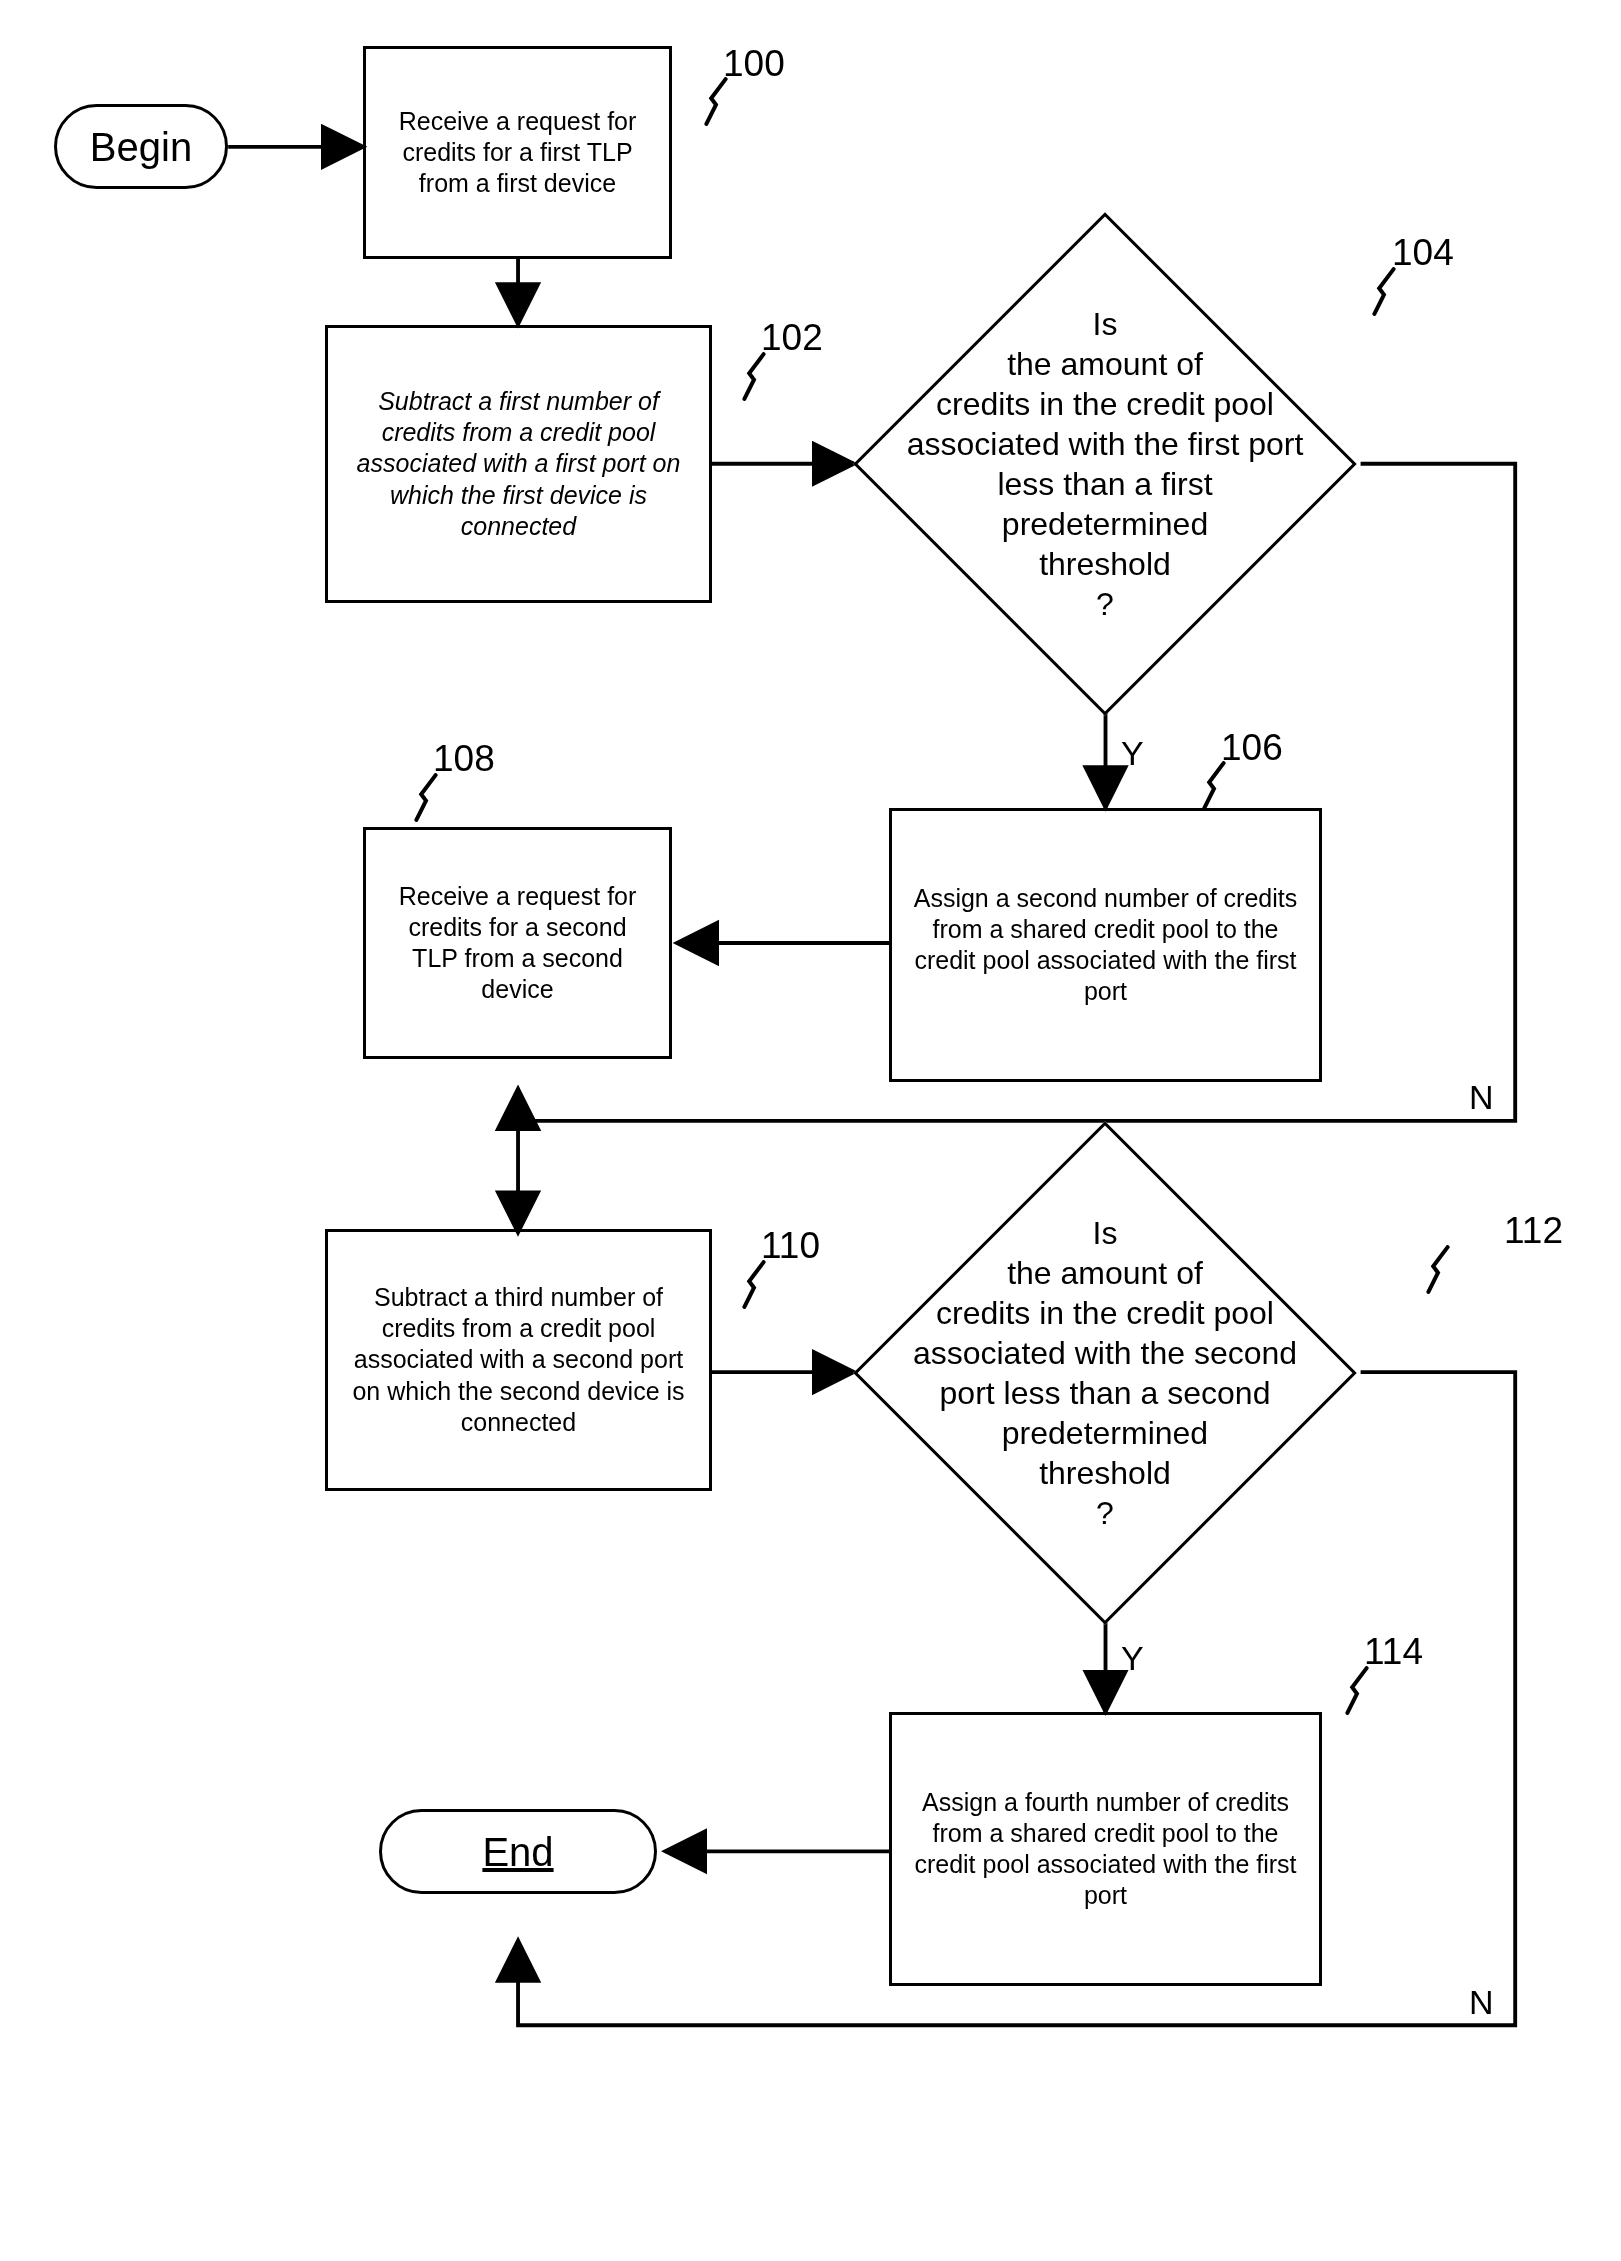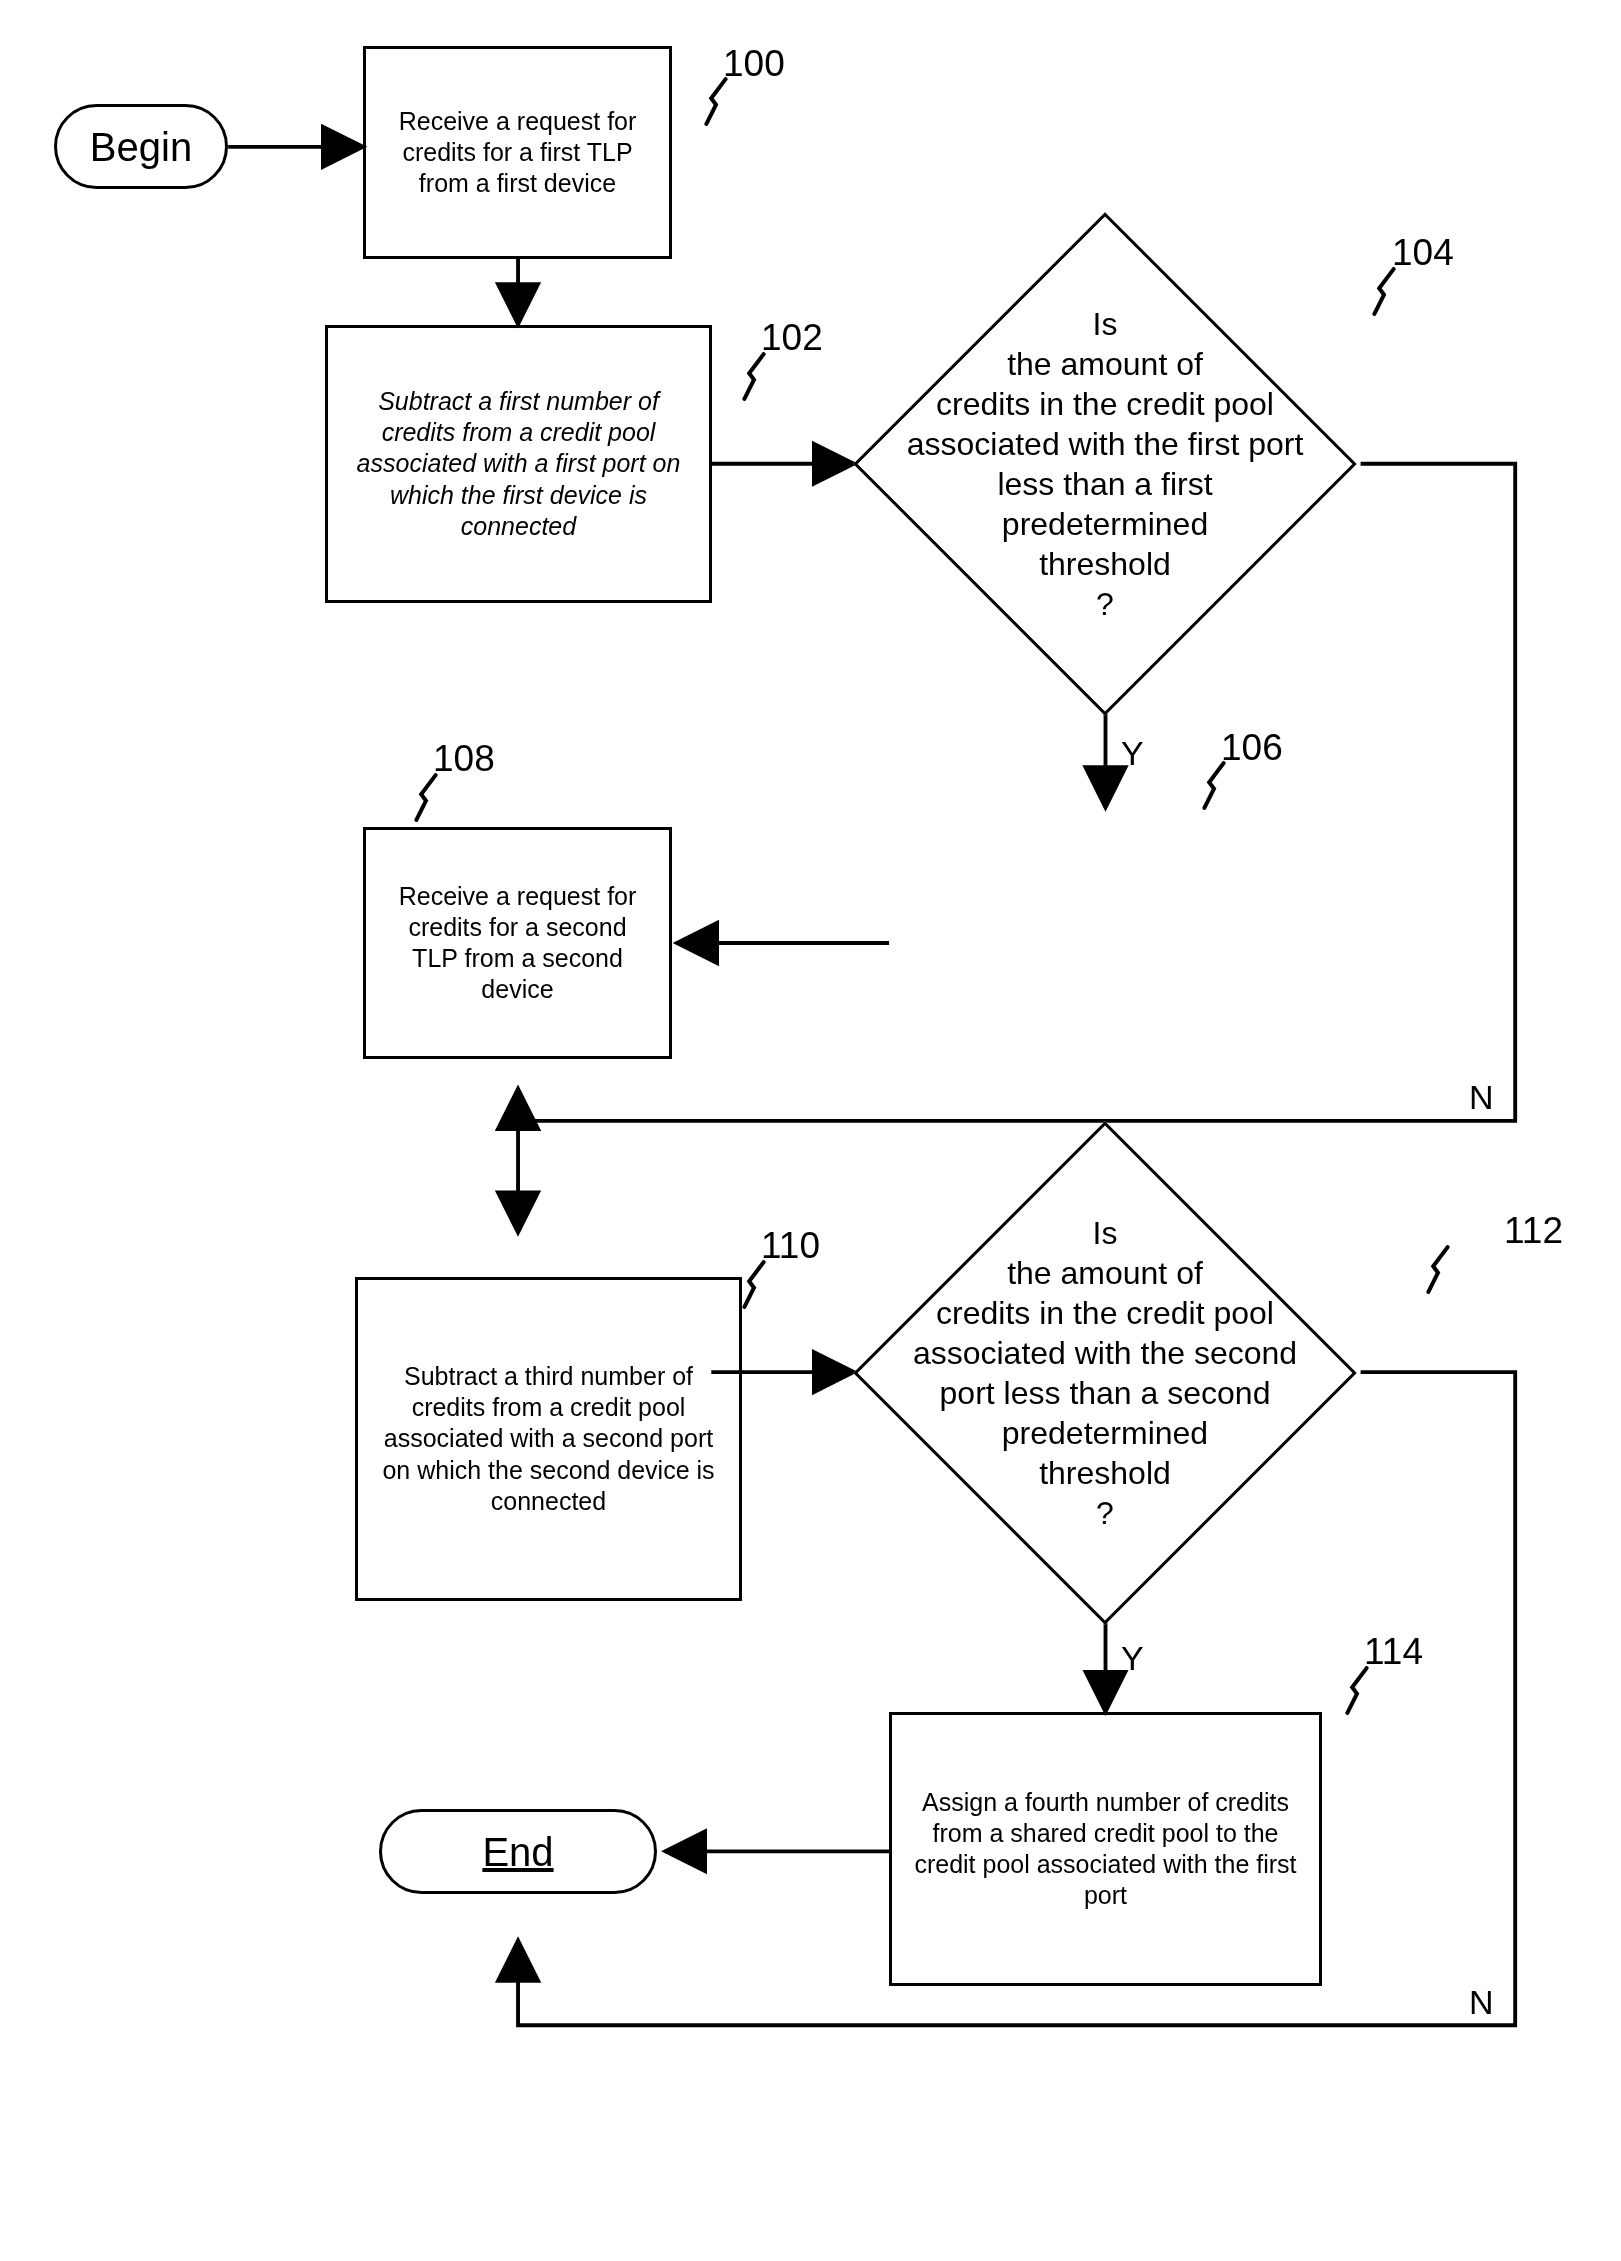--- a/index.html
+++ b/index.html
@@ -156,38 +156,41 @@
   <div class="ref" style="left:1392px; top:232px;">104</div>
   <div class="squiggle" style="left:1368px; top:267px;">
     <svg viewBox="0 0 40 60">
         <path d="M8 58 L20 34 L14 26 L32 2" stroke="#000" stroke-width="5" fill="none" stroke-linecap="round"></path>
       </svg>
   </div>
 
   <div class="edge-label" style="left:1121px; top:734px;">Y</div>
   <div class="edge-label" style="left:1469px; top:1078px;">N</div>
 
+  <div class="node rect" style="left:889px; top:808px; width:433px; height:274px;">
+    <span>Assign a second number of credits from a shared credit pool to the credit pool associated with the first port</span>
+  </div>
   <div class="ref" style="left:1221px; top:727px;text-align:center;">106</div>
   <div class="squiggle" style="left:1198px; top:761px;">
     <svg viewBox="0 0 40 60">
         <path d="M8 58 L20 34 L14 26 L32 2" stroke="#000" stroke-width="5" fill="none" stroke-linecap="round"></path>
       </svg>
   </div>
 
   <div class="node rect" style="left:363px; top:827px; width:309px; height:232px;">
     <span>Receive a request for credits for a second TLP from a second device</span>
   </div>
   <div class="ref" style="left:433px; top:738px;">108</div>
   <div class="squiggle" style="left:410px; top:773px;">
     <svg viewBox="0 0 40 60">
         <path d="M8 58 L20 34 L14 26 L32 2" stroke="#000" stroke-width="5" fill="none" stroke-linecap="round"></path>
       </svg>
   </div>
 
-  <div class="node rect" style="left:325px; top:1277px; width:387px; height:324px;margin-left:30px;">
+  <div class="node rect" style="left:325px; top:1229px; width:387px; height:262px;">
     <span>Subtract a third number of credits from a credit pool associated with a second port on which the second device is connected</span>
   </div>
   <div class="ref" style="left:761px; top:1225px;">110</div>
   <div class="squiggle" style="left:738px; top:1260px;">
     <svg viewBox="0 0 40 60">
         <path d="M8 58 L20 34 L14 26 L32 2" stroke="#000" stroke-width="5" fill="none" stroke-linecap="round"></path>
       </svg>
   </div>
 
   <div class="diamond-holder" style="left:850px; top:1133px; width:510px; height:479px;">

